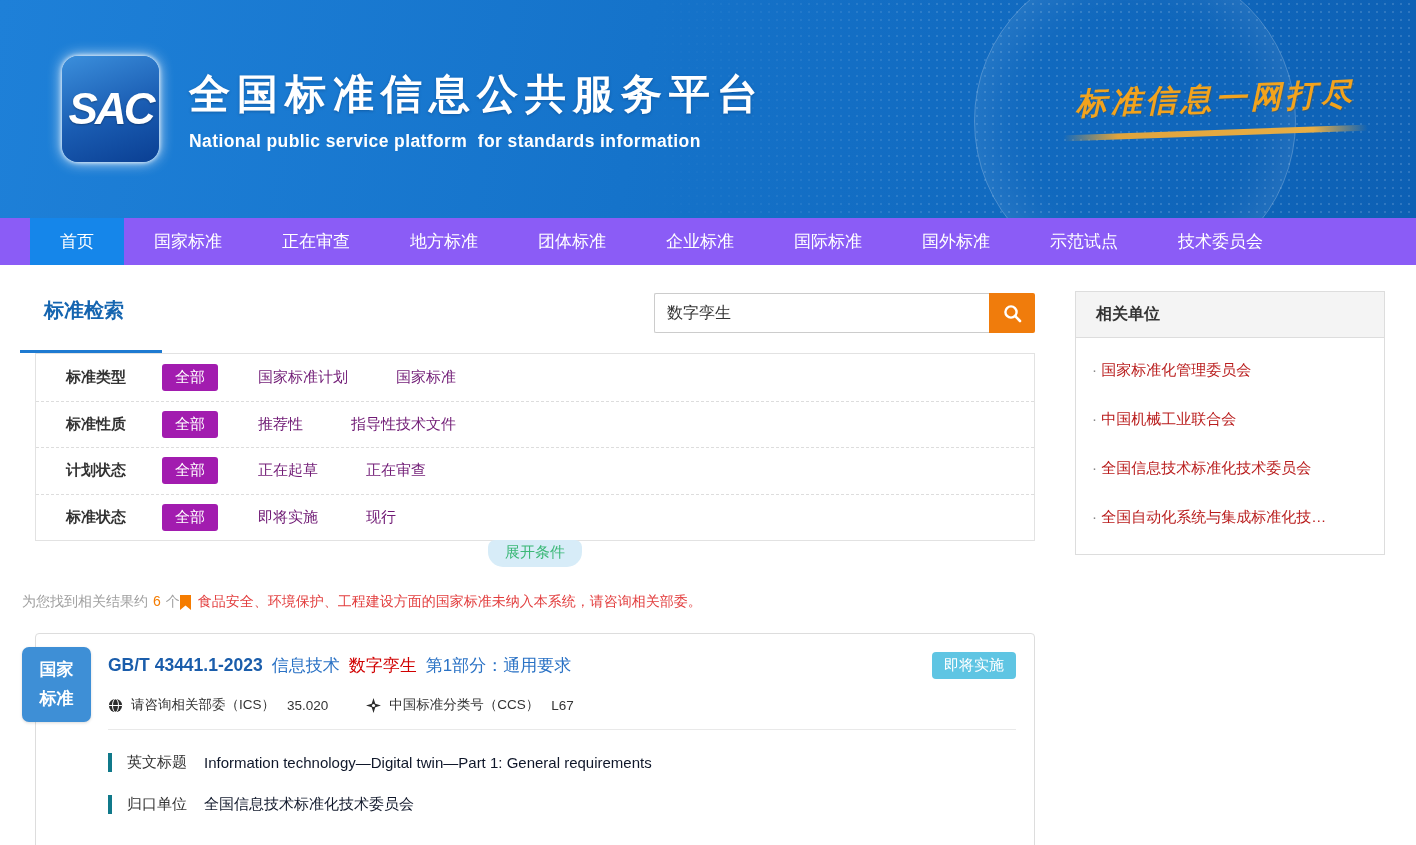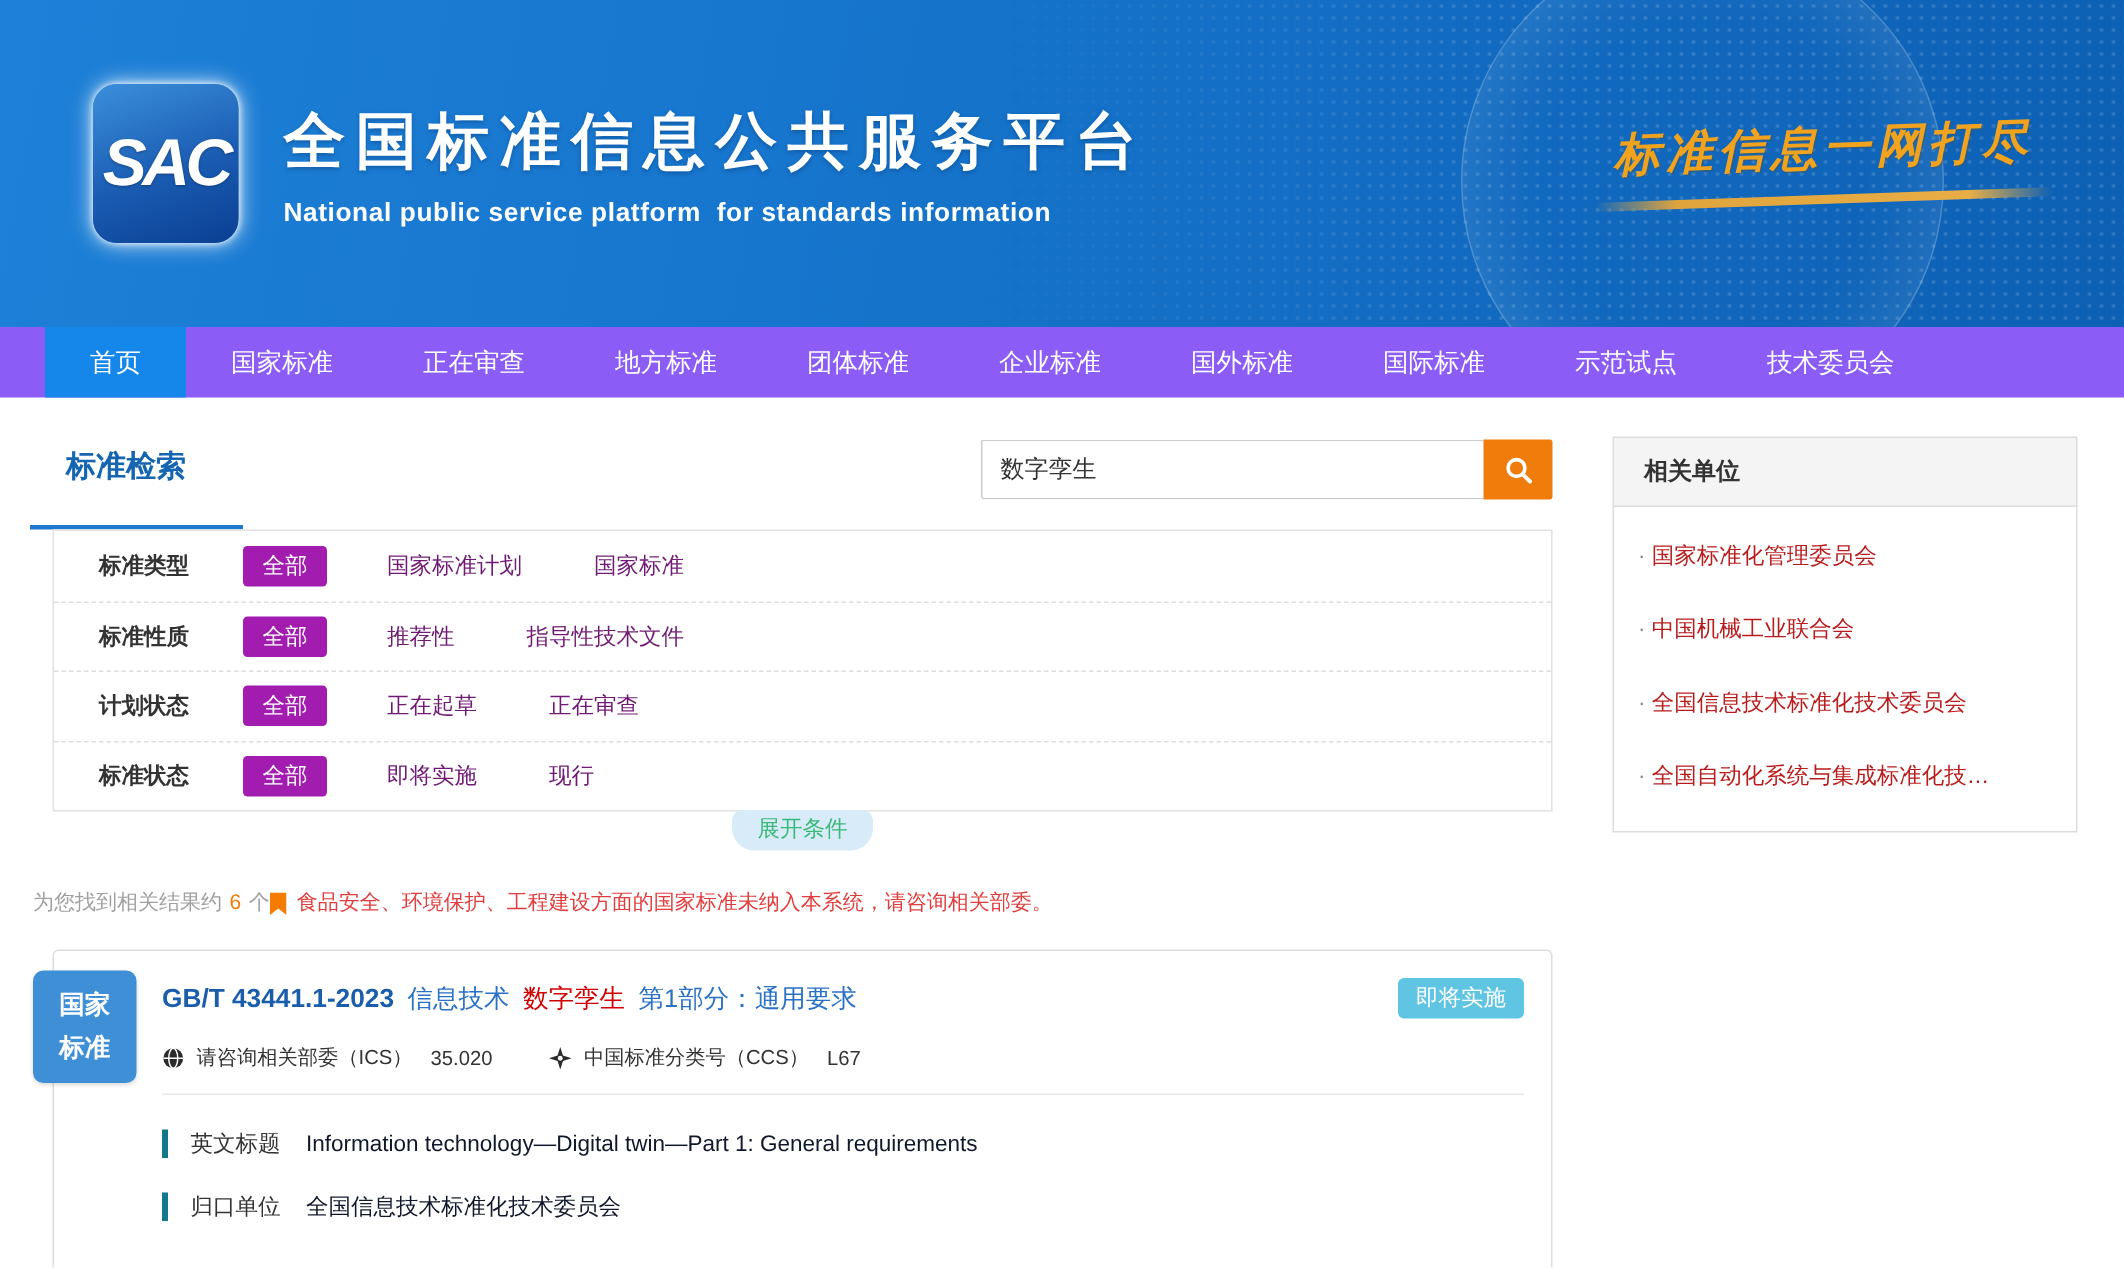--- a/index.html
+++ b/index.html
@@ -160,22 +160,22 @@
   </div>
 </header>
 
 <nav class="main-nav">
   <div class="nav-item active">首页</div>
   <div class="nav-item">国家标准</div>
   <div class="nav-item">正在审查</div>
   <div class="nav-item">地方标准</div>
   <div class="nav-item">团体标准</div>
   <div class="nav-item">企业标准</div>
+  <div class="nav-item">国际标准</div>
   <div class="nav-item">国外标准</div>
-  <div class="nav-item">国际标准</div>
   <div class="nav-item">示范试点</div>
   <div class="nav-item">技术委员会</div>
 </nav>
 
 <div class="content">
   <div class="main-col">
 
     <div class="search-row">
       <div class="section-title-wrap">
         <div class="section-title">标准检索</div>

